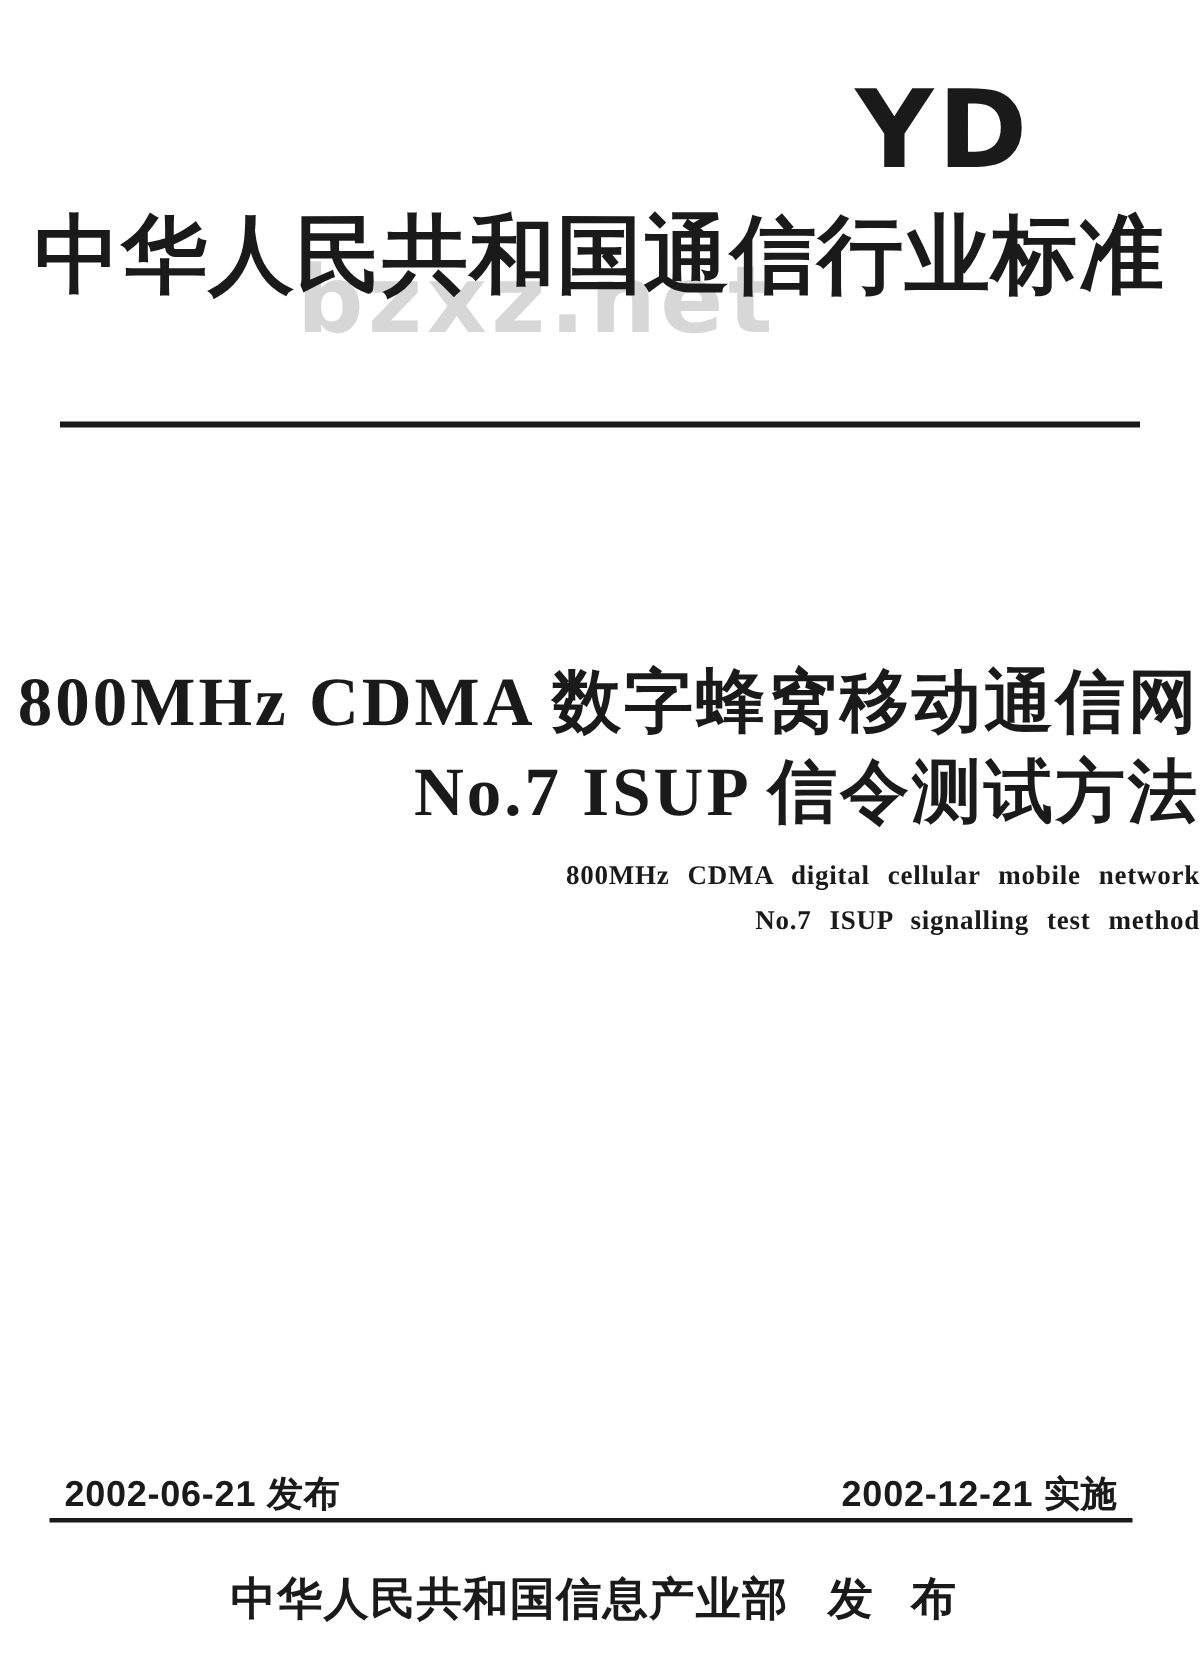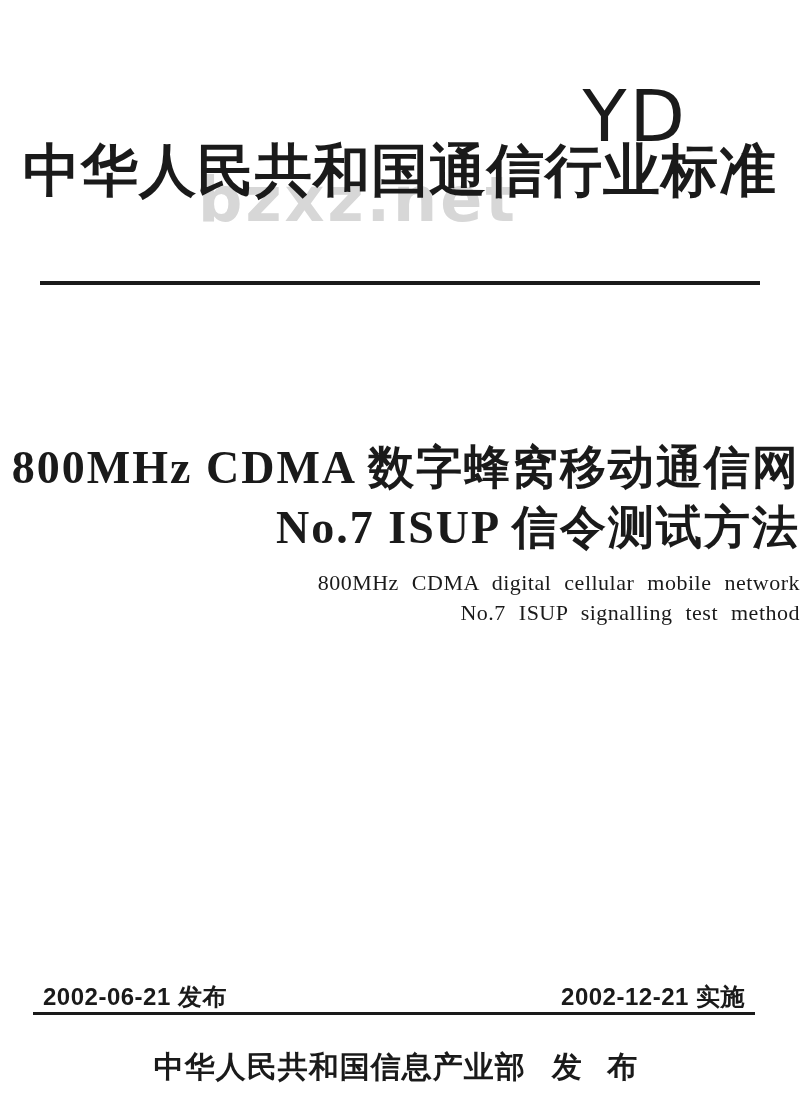--- a/index.html
+++ b/index.html
@@ -16,26 +16,25 @@
     color: var(--color-text, #1a1a1a);
     overflow: hidden;
   }
 
   
   .yd-logo {
     position: absolute;
     top: 50px;
     right: 112px;
     font-family: "DejaVu Sans", "Liberation Sans", sans-serif;
-    font-weight: 400;
+    font-weight: 700;
     font-size: 72px;
     line-height: 1;
     letter-spacing: 3px;
     color: var(--color-text, #1a1a1a);
-    margin-top: 30px;
   }
   .category-title {
     position: absolute;
     top: 140px;
     left: 0;
     width: 100%;
     text-align: center;
     font-size: 57px;
     line-height: 62px;
     font-weight: bold;
@@ -83,23 +82,23 @@
     text-align: right;
   }
   .title-cn {
     font-size: 46px;
     line-height: 60px;
     font-weight: bold;
     letter-spacing: 2px;
     white-space: nowrap;
   }
   .title-en {
-    font-size: 22px;
+    font-size: 18px;
     line-height: 30px;
-    font-weight: normal;
+    font-weight: bold;
     word-spacing: 7px;
     letter-spacing: 0.5px;
     white-space: nowrap;
   }
   .title-en.first { margin-top: 10px; }
 
   
   .date-text {
     position: absolute;
     top: 984px;

